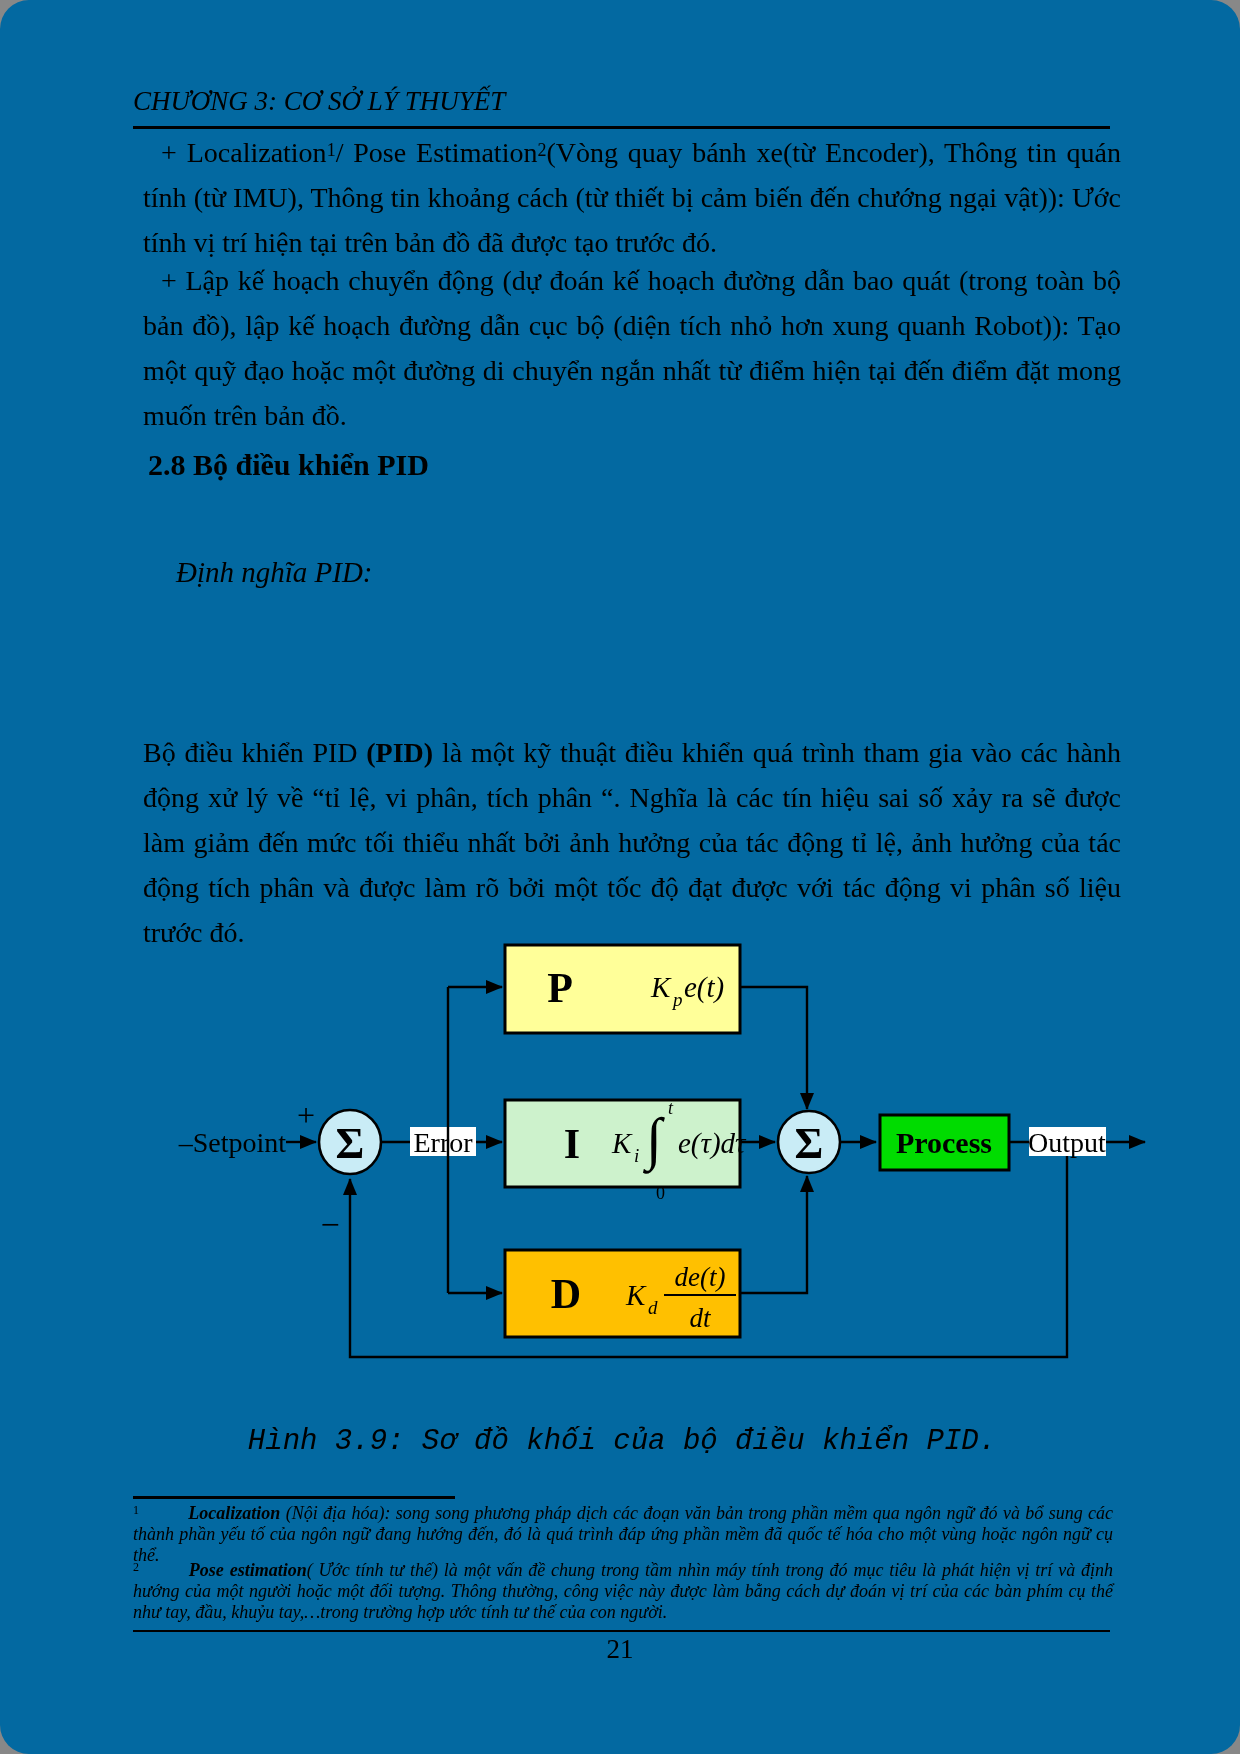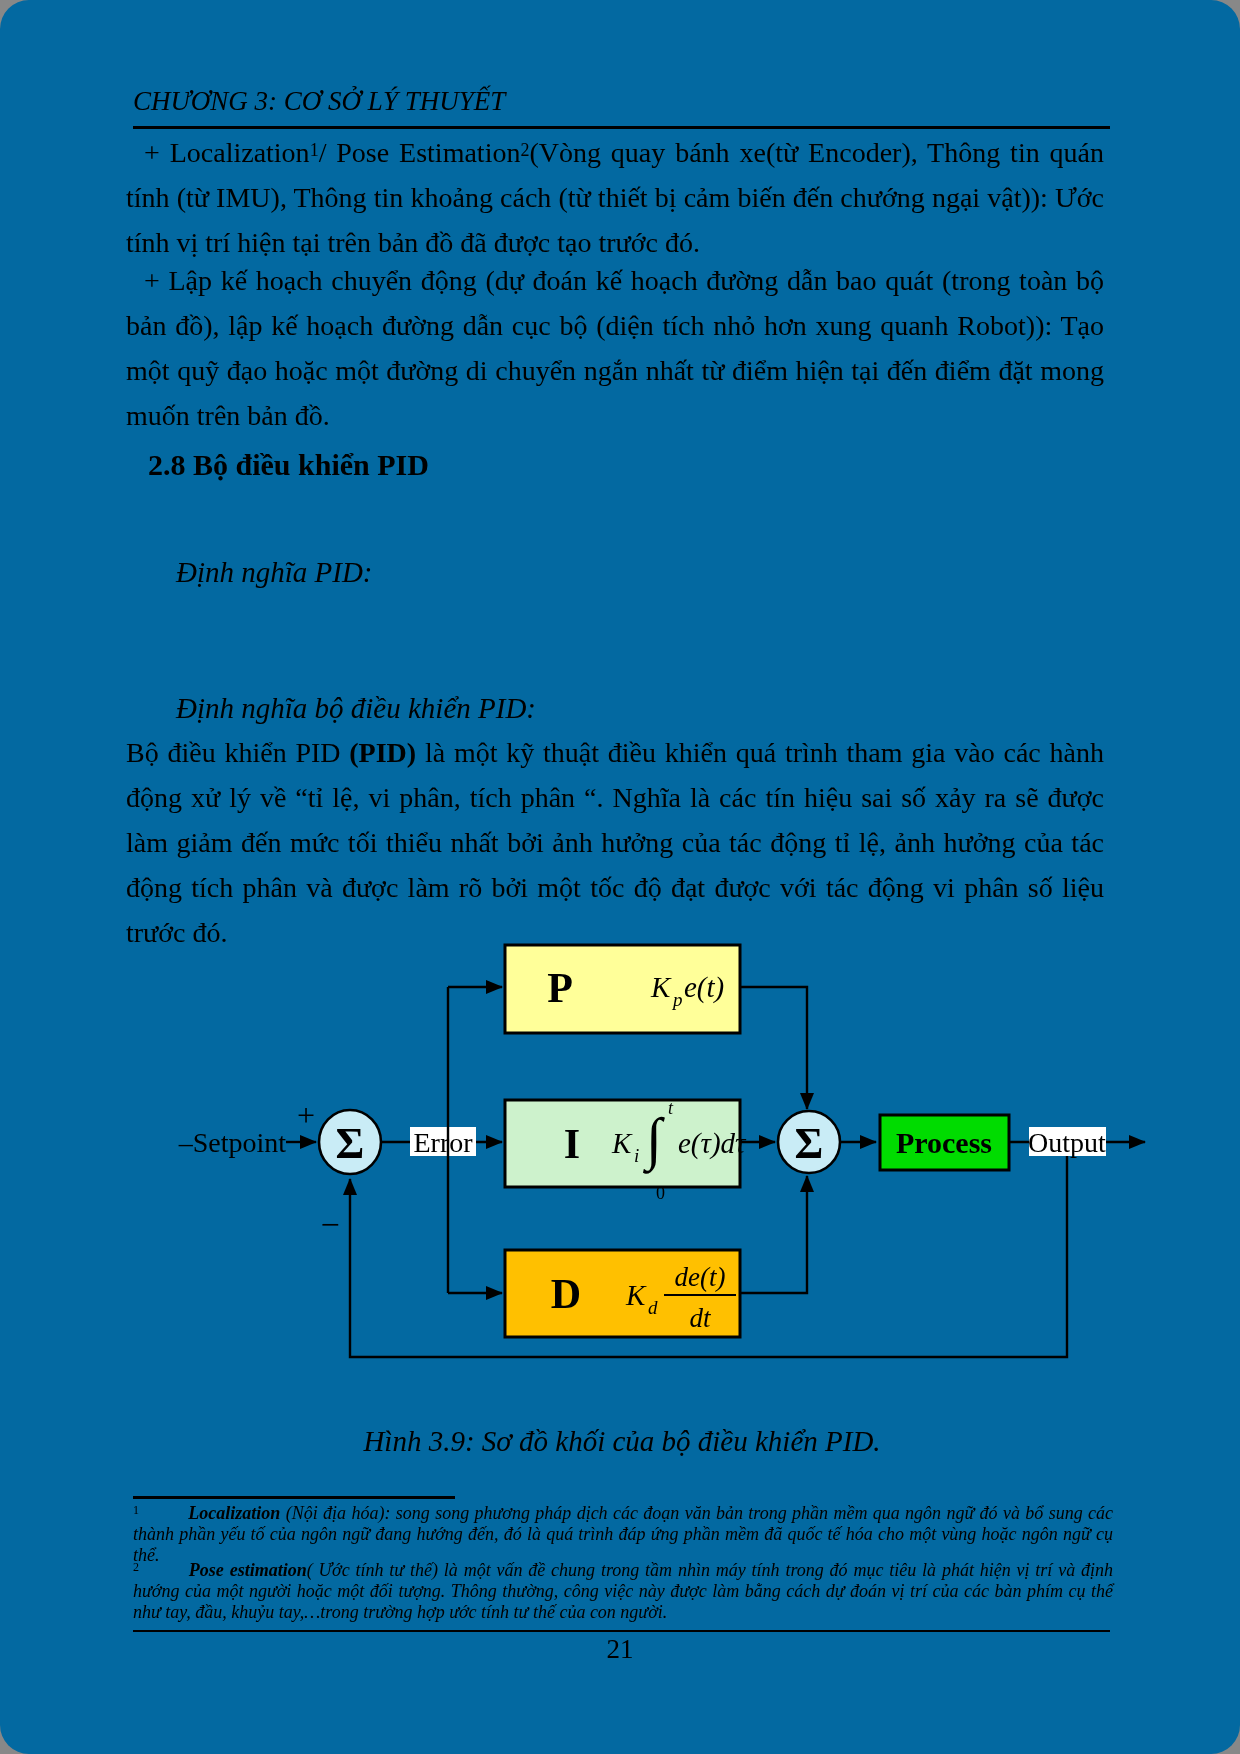--- a/index.html
+++ b/index.html
@@ -4,36 +4,36 @@
 <style>
   html,body{margin:0;padding:0;background:#888;}
   #page{
     position:relative;width:1240px;height:1754px;background:#0369a1;
     margin:0 auto;font-family:"Liberation Serif","DejaVu Serif",serif;color:#000;
     overflow:hidden;
     border-radius:29px;
   }
   .abs{position:absolute;}
   .body-par{
-    left:126px;width:978px;font-size:28px;line-height:45px;
+    left:143px;width:978px;font-size:28px;line-height:45px;
     text-align:justify;text-justify:inter-word;
   }
   .indent{text-indent:18px;}
   .chapter-header{
     left:133px;top:86px;width:978px;font-size:27px;font-style:italic;
     letter-spacing:0px;
   }
   .rule{background:#000;}
   .h2{left:148px;top:448px;font-size:30px;font-weight:bold;}
   .h3{left:169px;top:502px;font-size:30px;font-weight:bold;}
   .def-label{font-size:29px;font-style:italic;}
   sup.mark{font-size:18px;line-height:0;vertical-align:6px;}
   .caption{
     left:133px;top:1425px;width:978px;text-align:center;
-    font-size:29px;font-style:italic;
+    font-size:29px;font-style:italic;font-family:Liberation Mono, monospace;
   }
   .footnote{
     left:133px;width:980px;font-size:18px;line-height:21px;
     font-style:italic;text-align:justify;
   }
   .footnote sup{font-size:12px;line-height:0;vertical-align:5px;font-style:normal;}
   .fn-term{font-weight:bold;margin-left:44px;}
   .page-num{left:0;top:1634px;width:1240px;text-align:center;font-size:27px;}
   svg text{font-family:"Liberation Serif","DejaVu Serif",serif;}
 </style>
@@ -48,21 +48,20 @@
   <div class="abs body-par indent" style="top:130px;">
     <span>+ Localization</span><sup class="mark">1</sup><span>/ Pose Estimation</span><sup class="mark">2</sup><span>(Vòng quay bánh xe(từ Encoder), Thông tin quán tính (từ IMU), Thông tin khoảng cách (từ thiết bị cảm biến đến chướng ngại vật)): Ước tính vị trí hiện tại trên bản đồ đã được tạo trước đó.</span>
   </div>
 
   <div class="abs body-par indent" style="top:258px;">+ Lập kế hoạch chuyển động (dự đoán kế hoạch đường dẫn bao quát (trong toàn bộ bản đồ), lập kế hoạch đường dẫn cục bộ (diện tích nhỏ hơn xung quanh Robot)): Tạo một quỹ đạo hoặc một đường di chuyển ngắn nhất từ điểm hiện tại đến điểm đặt mong muốn trên bản đồ.</div>
 
   <div class="abs h2">2.8 Bộ điều khiển PID</div>
   <div class="abs def-label" style="left:176px;top:556px;text-align:right;">Định nghĩa PID:</div>
 
 
-  <div class="abs def-label" style="left:176px;top:692px;">Định nghĩa bộ điều khiển PID:</div>
 
   <div class="abs body-par" style="top:730px;">
     <span>Bộ điều khiển PID </span><b>(PID)</b><span> là một kỹ thuật điều khiển quá trình tham gia vào các hành động xử lý về “tỉ lệ, vi phân, tích phân “. Nghĩa là các tín hiệu sai số xảy ra sẽ được làm giảm đến mức tối thiểu nhất bởi ảnh hưởng của tác động tỉ lệ, ảnh hưởng của tác động tích phân và được làm rõ bởi một tốc độ đạt được với tác động vi phân số liệu trước đó.</span>
   </div>
 
   <svg class="abs" style="left:150px;top:930px;" width="1010" height="440" viewBox="150 930 1010 440">
     <defs>
       <marker id="arw-r" markerUnits="userSpaceOnUse" markerWidth="18" markerHeight="14" refX="16" refY="7" orient="auto">
         <path d="M0,0 L17,7 L0,14 z" fill="#000"></path>
       </marker>

